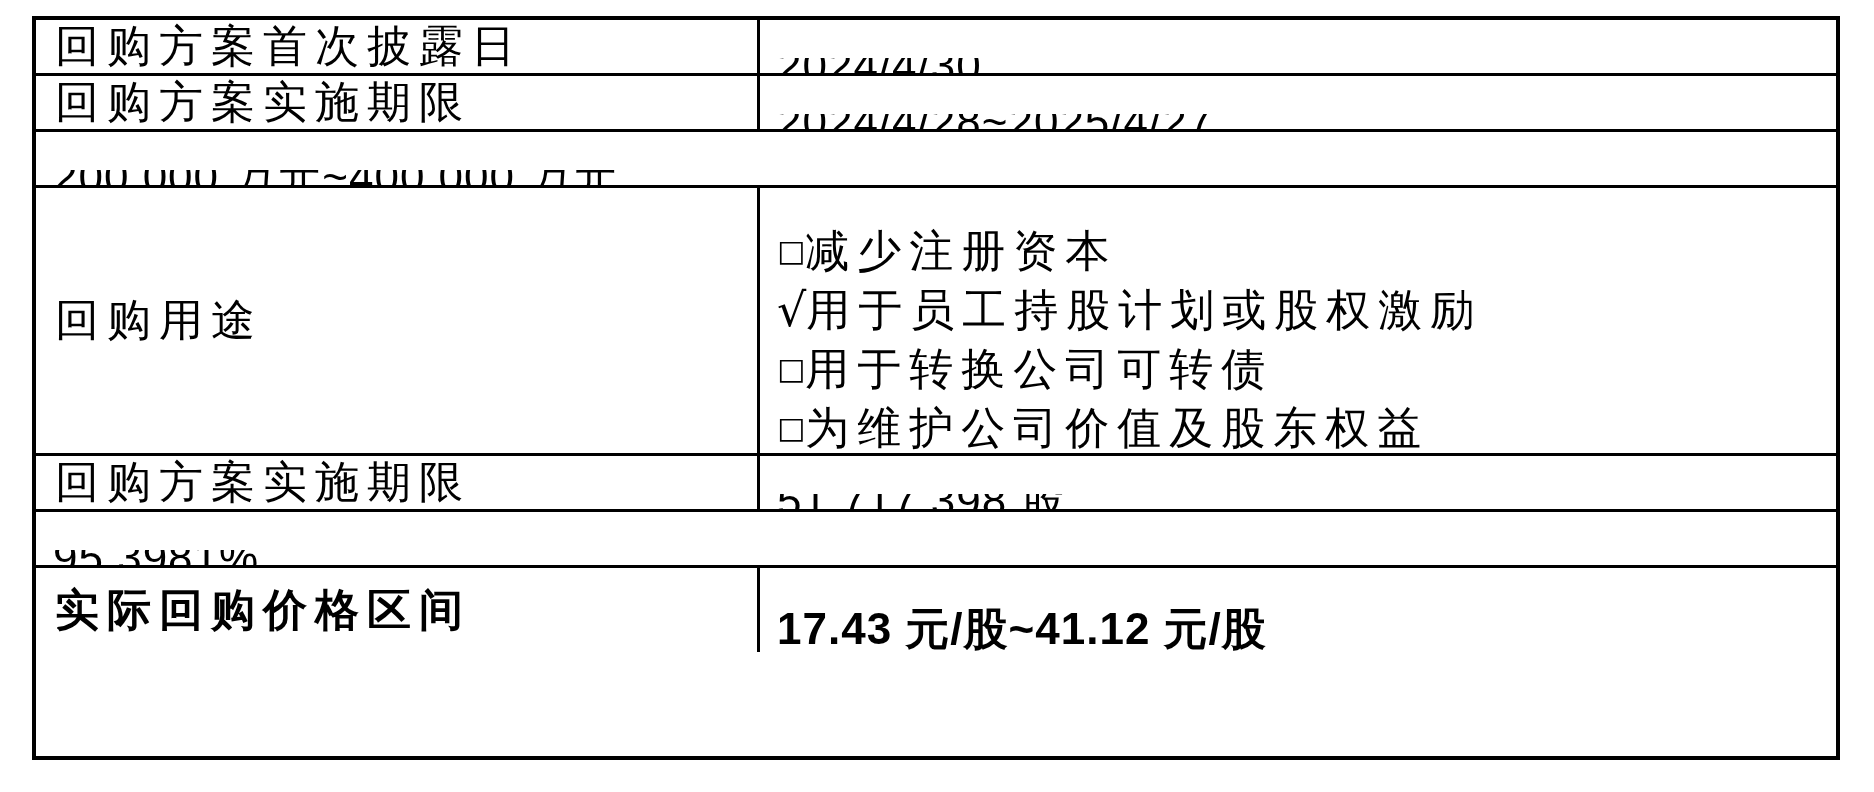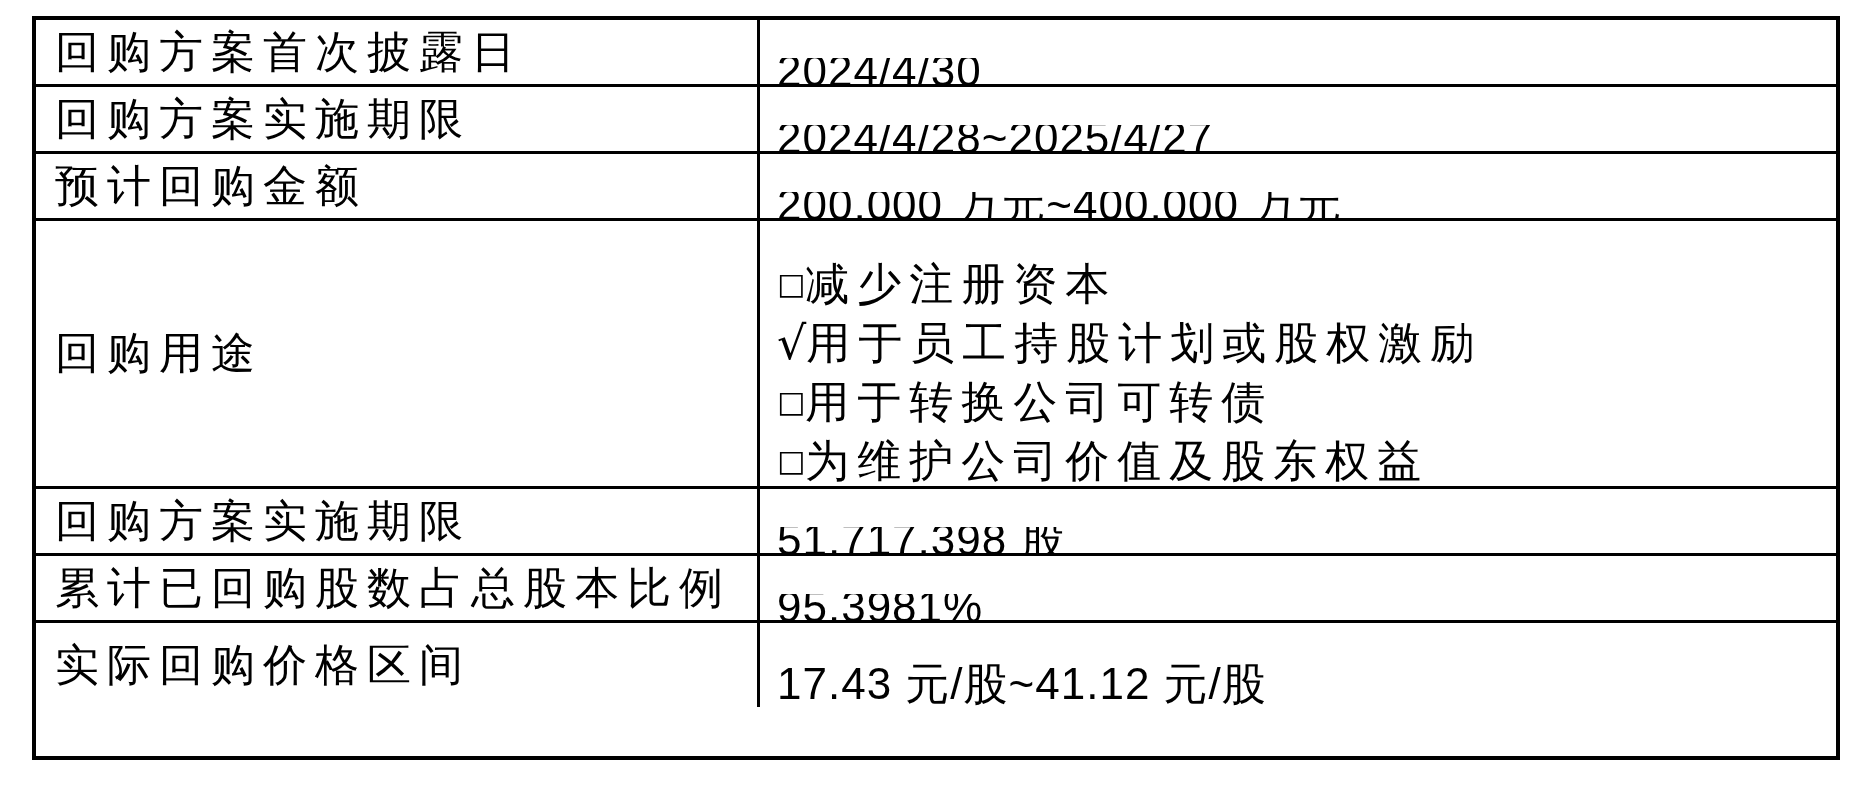--- a/index.html
+++ b/index.html
@@ -15,25 +15,25 @@
     left: 32px; top: 16px;
     width: 1808px; height: 744px;
     border: 4px solid #000000;
     background: #ffffff;
     display: flex;
     flex-direction: column;
   }
   .row {
     display: flex;
     flex-direction: row;
-    height: 67px;
+    height: 56px;
     border-bottom: 3px solid #000000;
   }
   .row.tall { height: 268px; }
-  .row.last { height: 84px; border-bottom: none; }
+  .row.last { height: 84px; border-bottom: none; font-weight: bold; }
   .cell-label {
     flex: 0 0 724px;
     border-right: 3px solid #000000;
     display: flex;
     align-items: center;
     padding-left: 19px;
     font-size: 44px;
     letter-spacing: 8px;
     white-space: nowrap;
     overflow: hidden;
@@ -81,21 +81,20 @@
     <div class="cell-label">回购方案首次披露日</div>
     <div class="cell-value">2024/4/30</div>
   </div>
 
   <div class="row">
     <div class="cell-label">回购方案实施期限</div>
     <div class="cell-value">2024/4/28~2025/4/27</div>
   </div>
 
   <div class="row">
-    <div class="cell-label">预计回购金额</div>
     <div class="cell-value">200,000 万元~400,000 万元</div>
   </div>
 
   <div class="row tall">
     <div class="cell-label">回购用途</div>
     <div class="cell-value options-cell">
       <div class="option-line">
         <span class="mark unchecked">□</span>
         <span>减少注册资本</span>
       </div>
@@ -113,21 +112,20 @@
       </div>
     </div>
   </div>
 
   <div class="row">
     <div class="cell-label">回购方案实施期限</div>
     <div class="cell-value">51,717,398 股</div>
   </div>
 
   <div class="row">
-    <div class="cell-label">累计已回购股数占总股本比例</div>
     <div class="cell-value">95.3981%</div>
   </div>
 
 
   <div class="row last">
     <div class="cell-label">实际回购价格区间</div>
     <div class="cell-value">17.43 元/股~41.12 元/股</div>
   </div>
 
 </div>

